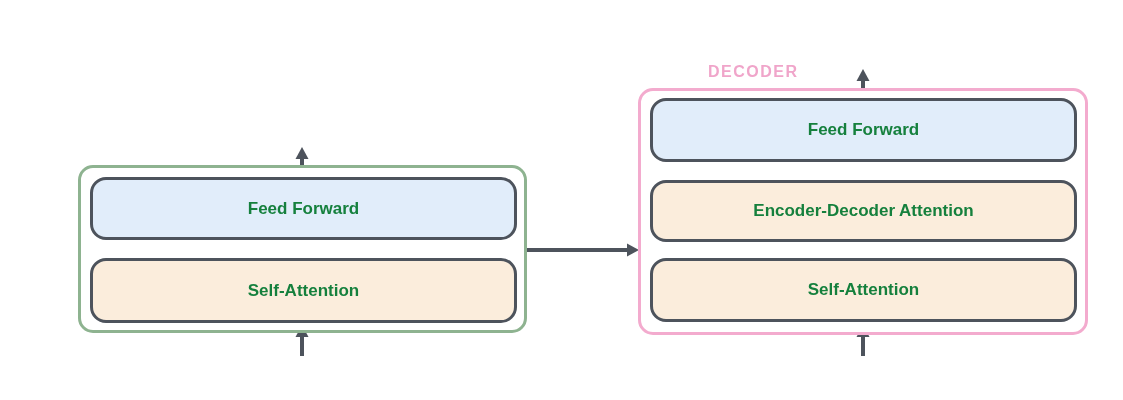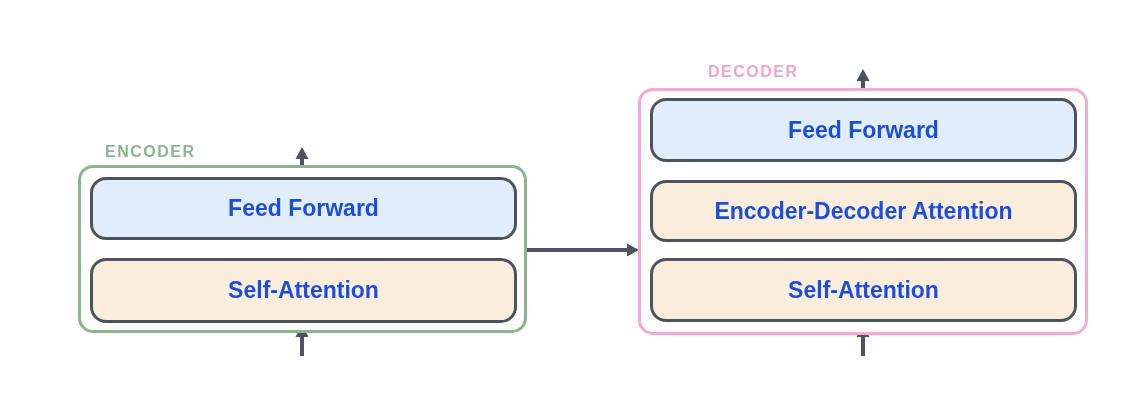--- a/index.html
+++ b/index.html
@@ -48,23 +48,23 @@
     border: 3px solid #f3abce;
   }
   .layer-box {
     position: absolute;
     box-sizing: border-box;
     border: 3px solid #4d535c;
     border-radius: 16px;
     display: flex;
     align-items: center;
     justify-content: center;
-    font-size: 23px;
+    font-size: 17px;
     font-weight: bold;
-    color: #1d4ed8;
+    color: #15803d;
   }
   .layer-box.blue   { background: #e1edfa; }
   .layer-box.orange { background: #fbeddc; }
 
   .enc-ff  { left: 90px;  top: 177px; width: 427px; height: 63px; }
   .enc-sa  { left: 90px;  top: 258px; width: 427px; height: 65px; }
   .dec-ff  { left: 650px; top: 98px;  width: 427px; height: 64px; }
   .dec-eda { left: 650px; top: 180px; width: 427px; height: 62px; }
   .dec-sa  { left: 650px; top: 258px; width: 427px; height: 64px; }
 
@@ -119,21 +119,20 @@
       <line class="arrow-line" x1="863" y1="180" x2="863" y2="174"></line>
       <polygon class="arrow-head" points="863,163 856.5,175 869.5,175"></polygon>
     </g>
 
     <g>
       <line class="arrow-line" x1="863" y1="98" x2="863" y2="80"></line>
       <polygon class="arrow-head" points="863,69 856.5,81 869.5,81"></polygon>
     </g>
   </svg>
 
-  <div class="group-label enc">ENCODER</div>
   <div class="group-box enc"></div>
   <div class="layer-box blue enc-ff">
     <span>Feed Forward</span>
   </div>
   <div class="layer-box orange enc-sa">
     <span>Self-Attention</span>
   </div>
 
   <div class="group-label dec">DECODER</div>
   <div class="group-box dec"></div>

